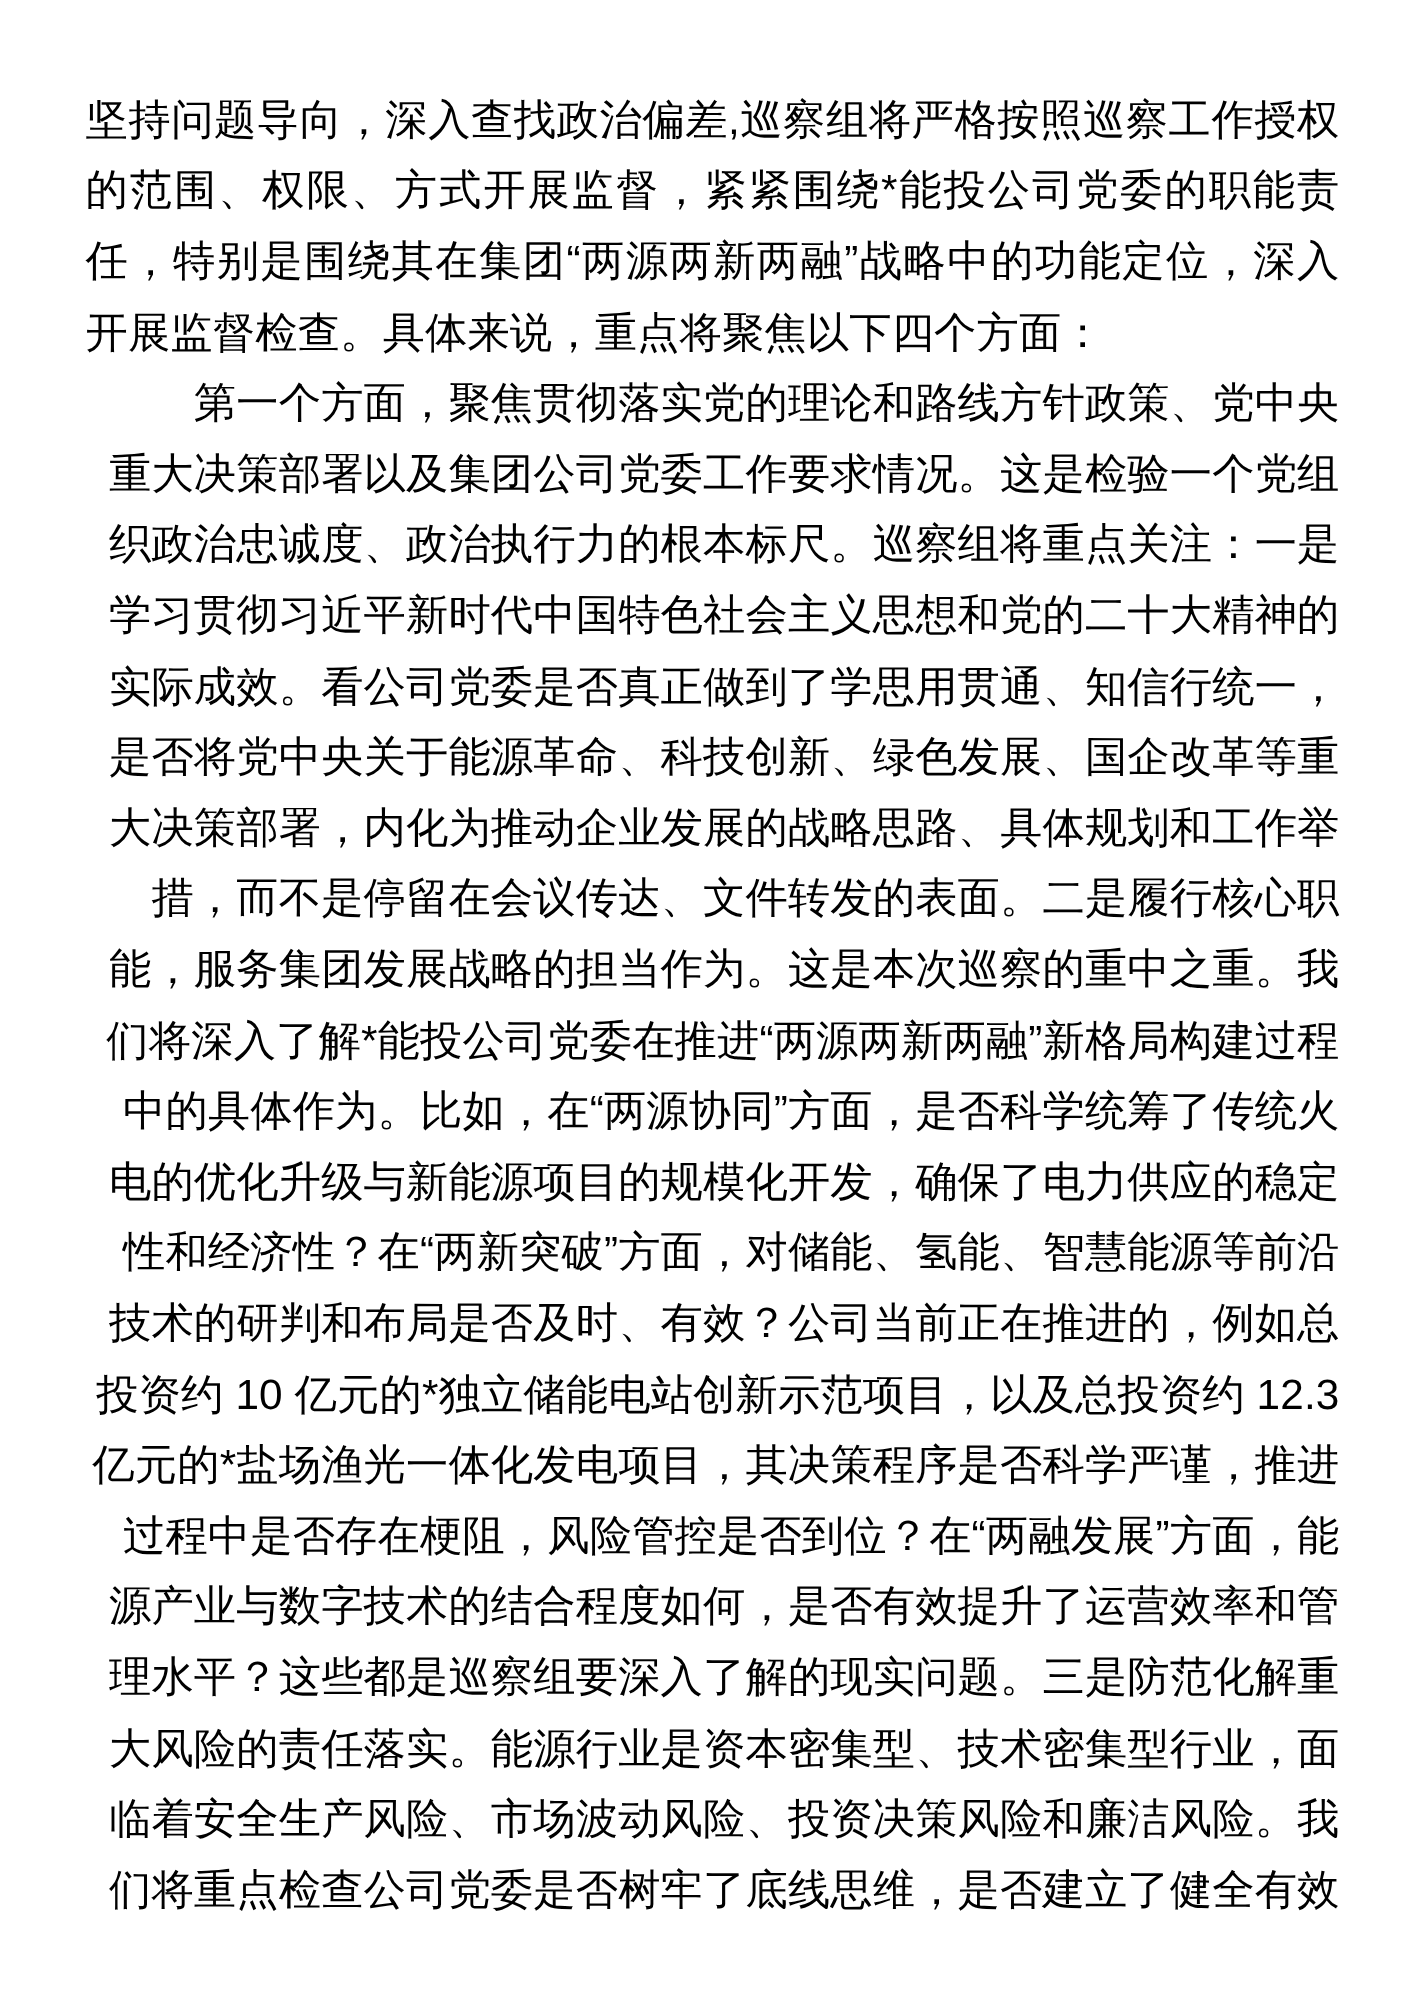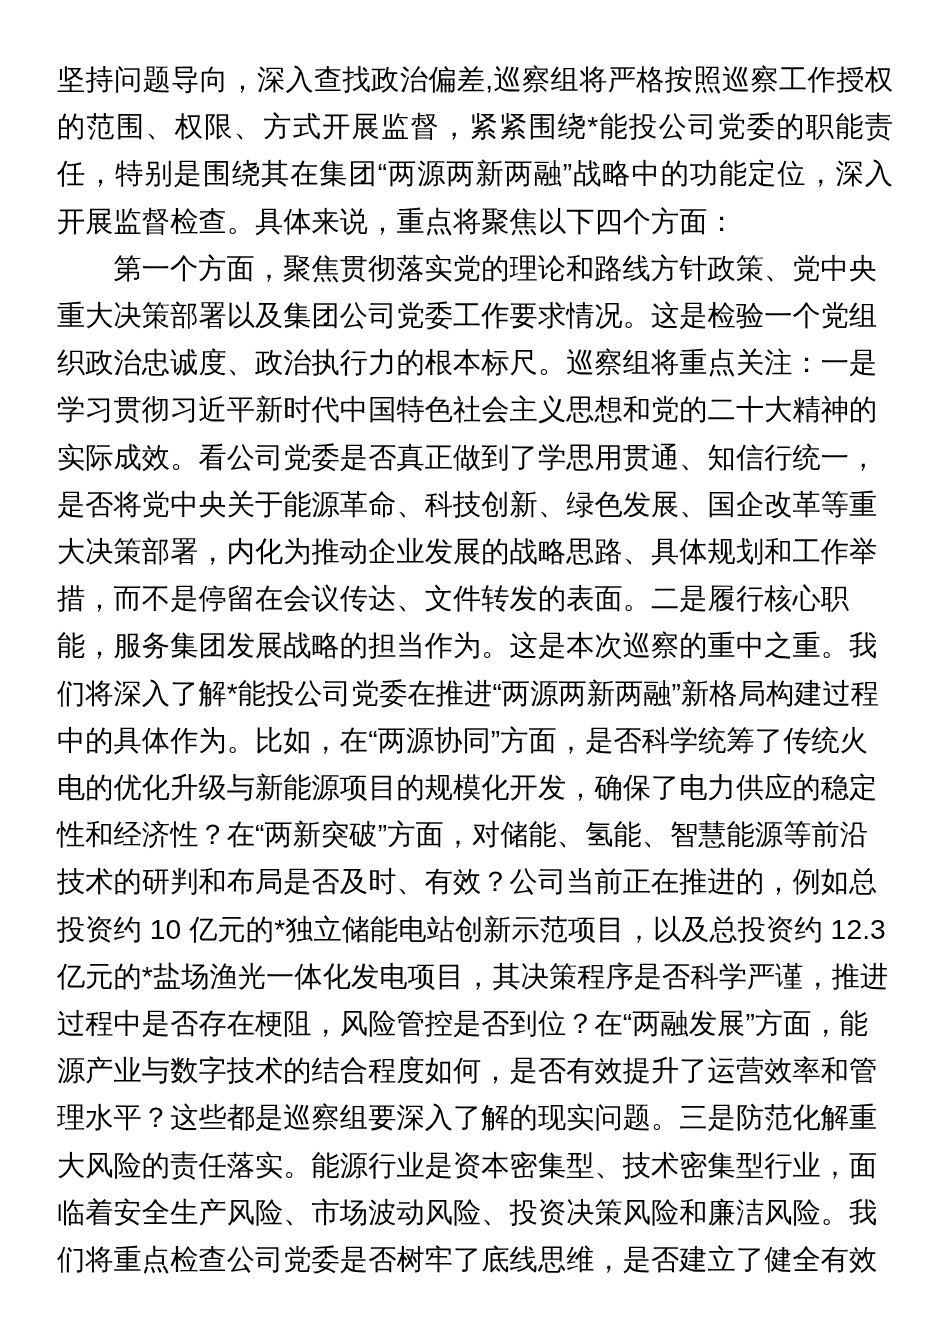--- a/index.html
+++ b/index.html
@@ -37,21 +37,21 @@
     word-break: break-all;
     -webkit-font-smoothing: antialiased;
   }
   .para + .para {
     margin-top: 0;
   }
   .indent-2 {
     text-indent: 2em;
   }
   .para:last-child {
-    text-align: left;
+    text-align: right;
   }
 </style>
 </head>
 <body>
 
 <div class="page">
   <div class="doc-body">
     <p class="para">坚持问题导向，深入查找政治偏差,巡察组将严格按照巡察工作授权的范围、权限、方式开展监督，紧紧围绕*能投公司党委的职能责任，特别是围绕其在集团“两源两新两融”战略中的功能定位，深入开展监督检查。具体来说，重点将聚焦以下四个方面：</p>
     <p class="para indent-2">第一个方面，聚焦贯彻落实党的理论和路线方针政策、党中央重大决策部署以及集团公司党委工作要求情况。这是检验一个党组织政治忠诚度、政治执行力的根本标尺。巡察组将重点关注：一是学习贯彻习近平新时代中国特色社会主义思想和党的二十大精神的实际成效。看公司党委是否真正做到了学思用贯通、知信行统一，是否将党中央关于能源革命、科技创新、绿色发展、国企改革等重大决策部署，内化为推动企业发展的战略思路、具体规划和工作举措，而不是停留在会议传达、文件转发的表面。二是履行核心职能，服务集团发展战略的担当作为。这是本次巡察的重中之重。我们将深入了解*能投公司党委在推进“两源两新两融”新格局构建过程中的具体作为。比如，在“两源协同”方面，是否科学统筹了传统火电的优化升级与新能源项目的规模化开发，确保了电力供应的稳定性和经济性？在“两新突破”方面，对储能、氢能、智慧能源等前沿技术的研判和布局是否及时、有效？公司当前正在推进的，例如总投资约 10 亿元的*独立储能电站创新示范项目，以及总投资约 12.3 亿元的*盐场渔光一体化发电项目，其决策程序是否科学严谨，推进过程中是否存在梗阻，风险管控是否到位？在“两融发展”方面，能源产业与数字技术的结合程度如何，是否有效提升了运营效率和管理水平？这些都是巡察组要深入了解的现实问题。三是防范化解重大风险的责任落实。能源行业是资本密集型、技术密集型行业，面临着安全生产风险、市场波动风险、投资决策风险和廉洁风险。我们将重点检查公司党委是否树牢了底线思维，是否建立了健全有效</p>
   </div>

